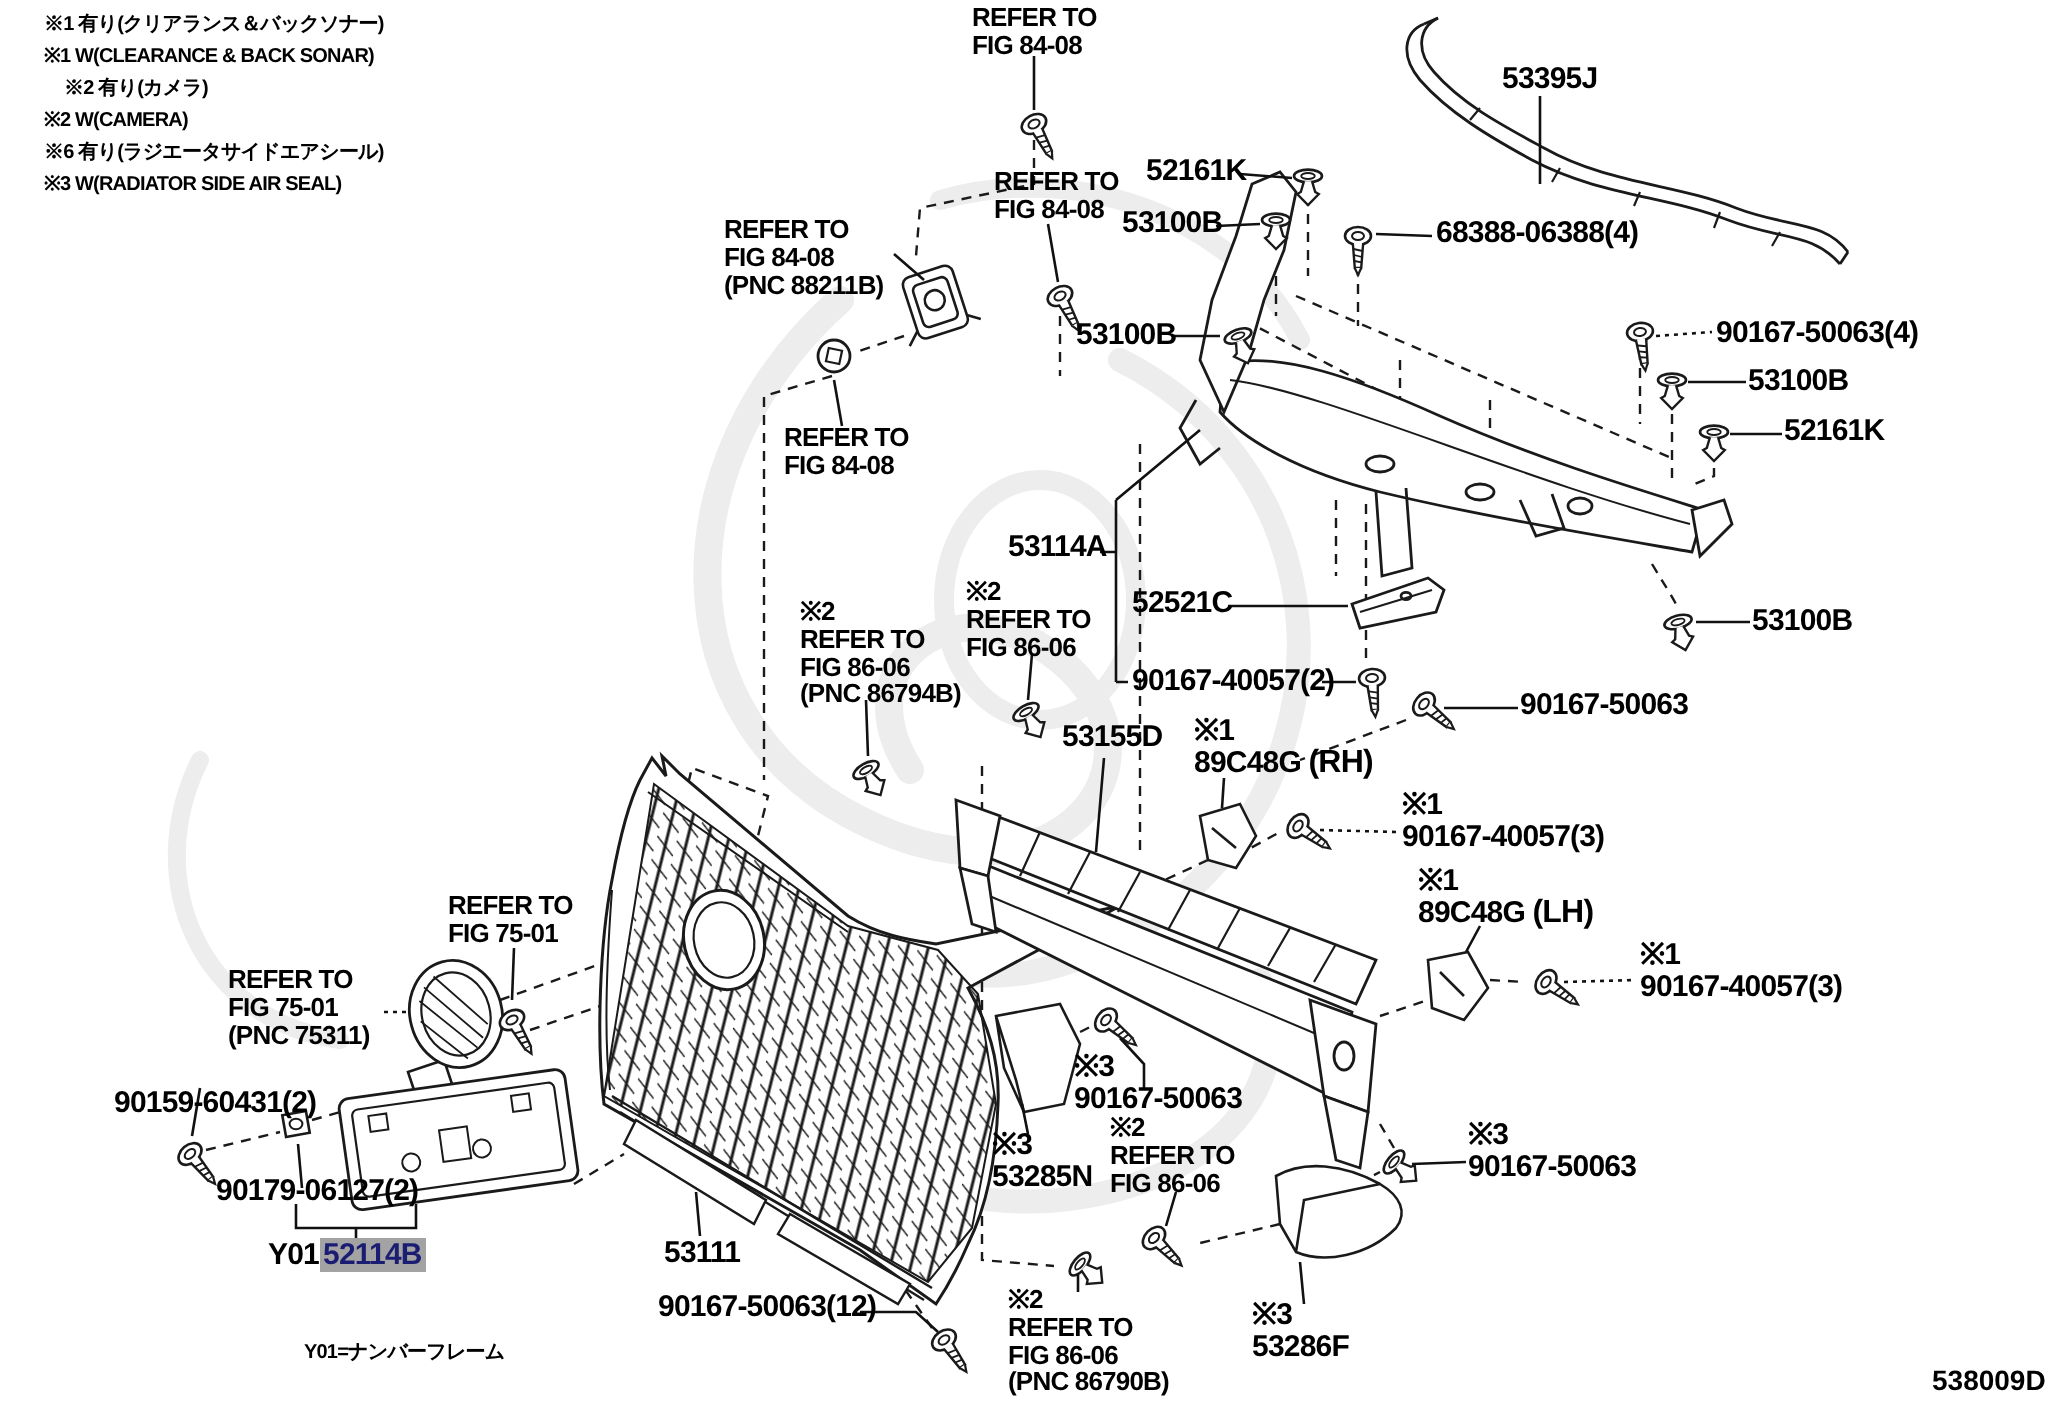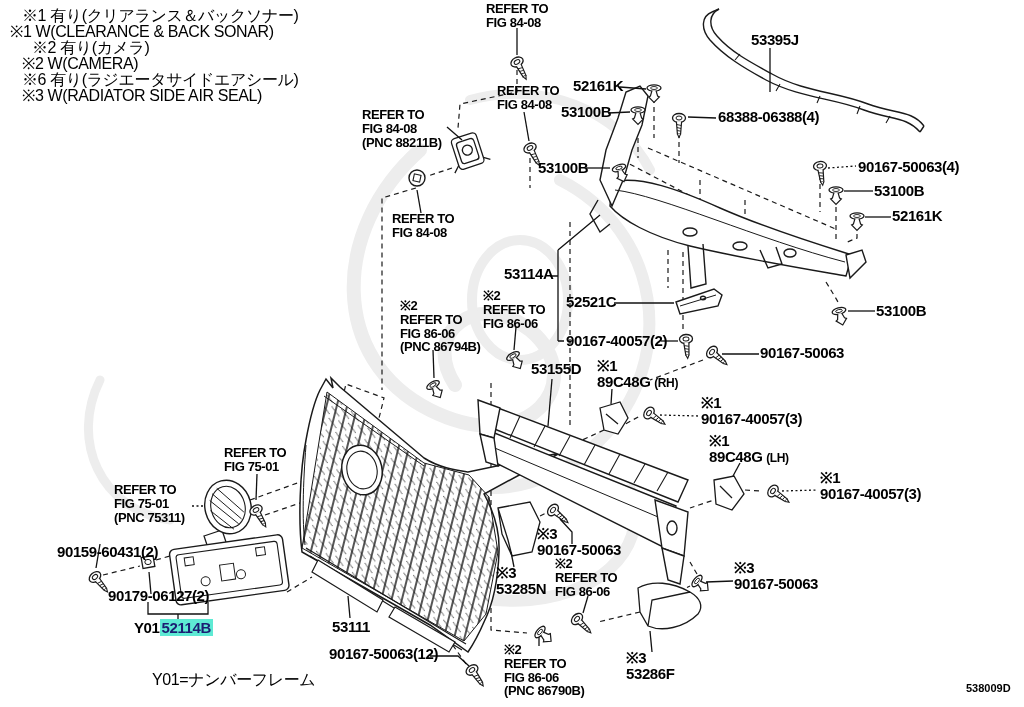--- a/index.html
+++ b/index.html
@@ -2,24 +2,24 @@
 <html><head>
 <meta charset="utf-8">
 <style>
   html,body{margin:0;padding:0;background:#fff;}
   #stage{position:relative;width:1024px;height:707px;background:#fff;overflow:hidden;
          font-family:"Liberation Sans",sans-serif;}
   #art{position:absolute;left:0;top:0;}
   .lbl{position:absolute;font:bold 15px "Liberation Sans",sans-serif;letter-spacing:-0.4px;
        white-space:pre-line;line-height:1.06;color:#000;z-index:3;}
   .ref{font-size:13px;}
-  .note{font-size:16px;font-weight:normal;}
-  .suf{font-size:12px;}
-  .code{font-size:11px;letter-spacing:0;}
-  .hl{background:#5eead4;color:#1b1d72;padding:0 2px;}
+  .note{font-size:10px;font-weight:bold;}
+  .suf{font-size:16px;}
+  .code{font-size:14px;letter-spacing:0;}
+  .hl{background:#a3a3a3;color:#1b1d72;padding:0 2px;}
 </style>
 </head>
 <body>
 
 <div id="stage">
 
 <svg id="art" width="1024" height="707" viewBox="0 0 1024 707" xmlns="http://www.w3.org/2000/svg">
   <defs>
     <pattern id="mesh" width="10" height="12" patternUnits="userSpaceOnUse" patternTransform="rotate(14)">
       <path d="M5,0 L5,12" stroke="#1c1c1c" stroke-width="1.5"></path>
@@ -224,21 +224,21 @@
 
   <g stroke="#111" stroke-width="1.3" fill="none" stroke-dasharray="2 2.5">
     <path d="M828,168 L856,166"></path>
     <path d="M660,415 L698,416"></path>
     <path d="M782,491 L817,490"></path>
     <path d="M192,506 L205,506"></path>
   </g>
 </svg>
 
   <div class="lbl note" style="left:22px;top:8px">※1 有り(クリアランス＆バックソナー)</div>
-  <div class="lbl note" style="left:10px;top:24px">※1 W(CLEARANCE &amp; BACK SONAR)</div>
+  <div class="lbl note" style="left:22px;top:24px">※1 W(CLEARANCE &amp; BACK SONAR)</div>
   <div class="lbl note" style="left:32px;top:40px">※2 有り(カメラ)</div>
   <div class="lbl note" style="left:22px;top:56px">※2 W(CAMERA)</div>
   <div class="lbl note" style="left:22px;top:72px">※6 有り(ラジエータサイドエアシール)</div>
   <div class="lbl note" style="left:22px;top:88px">※3 W(RADIATOR SIDE AIR SEAL)</div>
 
   <div class="lbl ref" style="left:486px;top:2px">REFER TO
 FIG 84-08</div>
   <div class="lbl ref" style="left:497px;top:84px">REFER TO
 FIG 84-08</div>
   <div class="lbl ref" style="left:362px;top:108px">REFER TO

